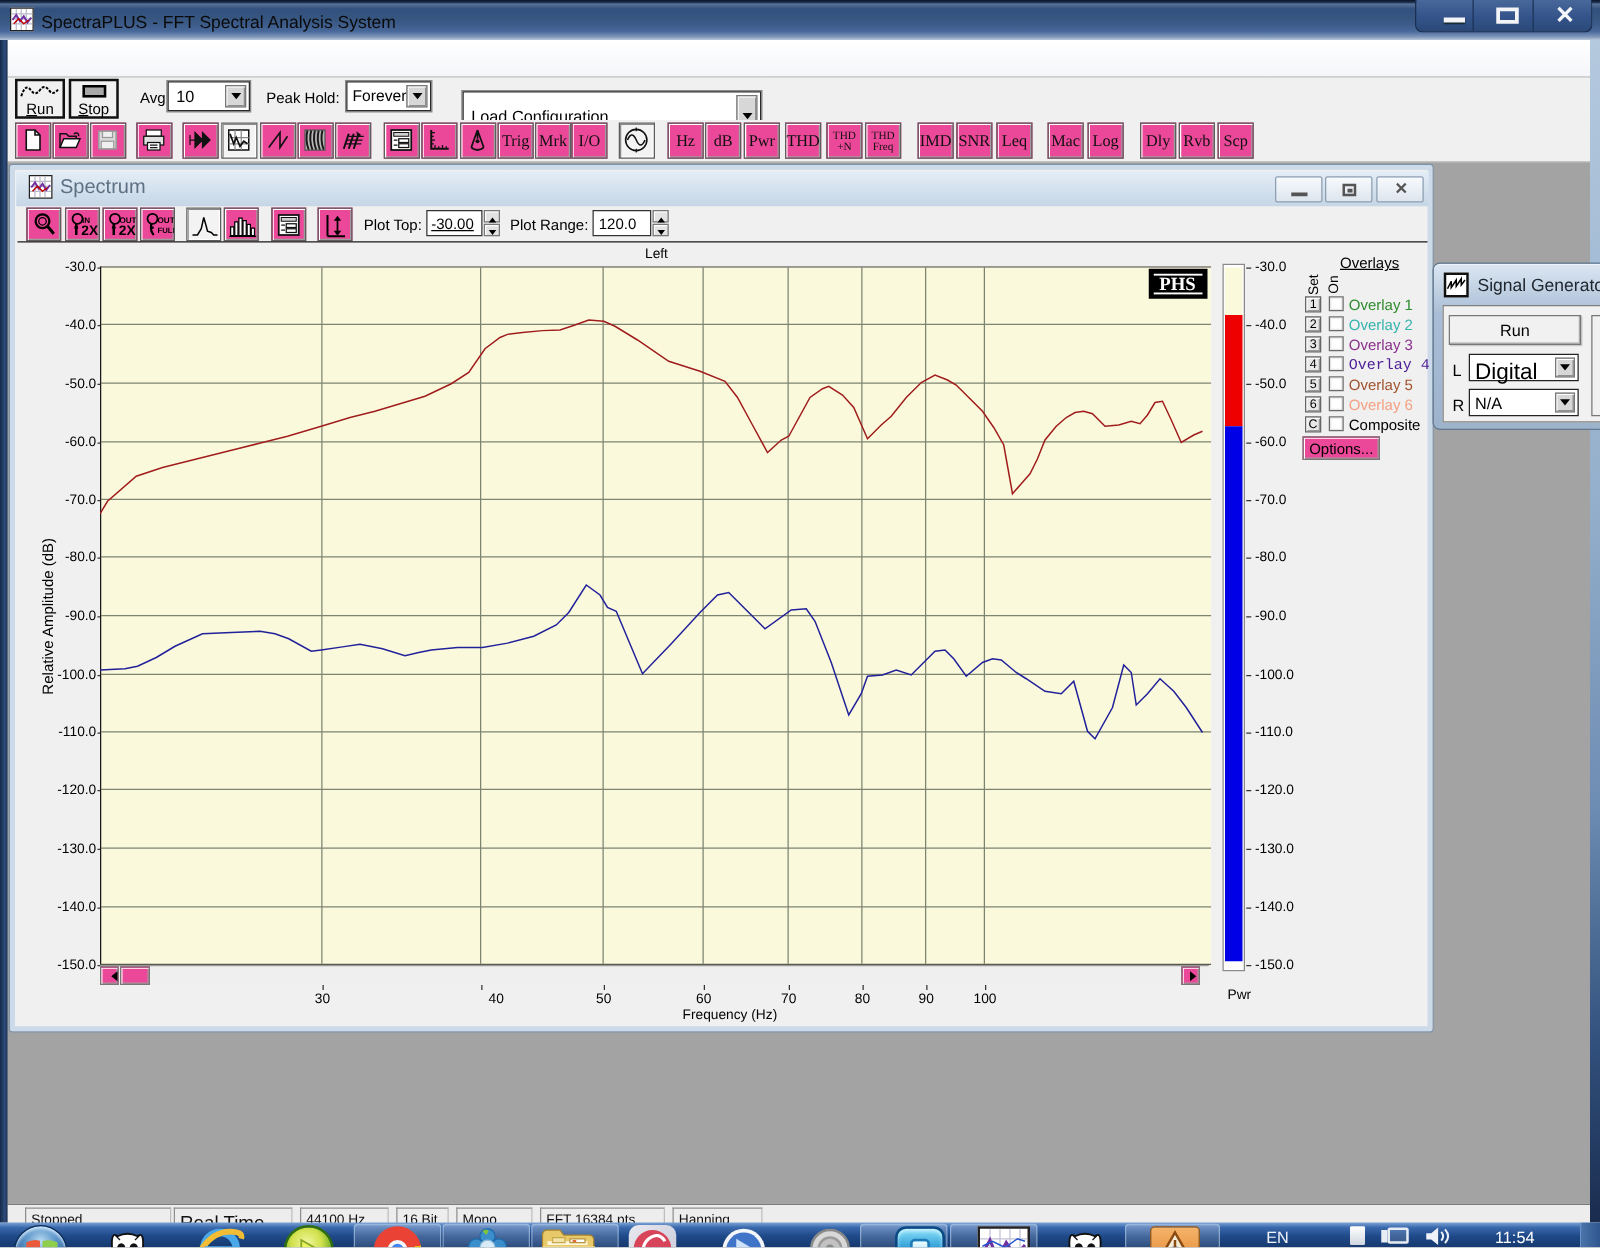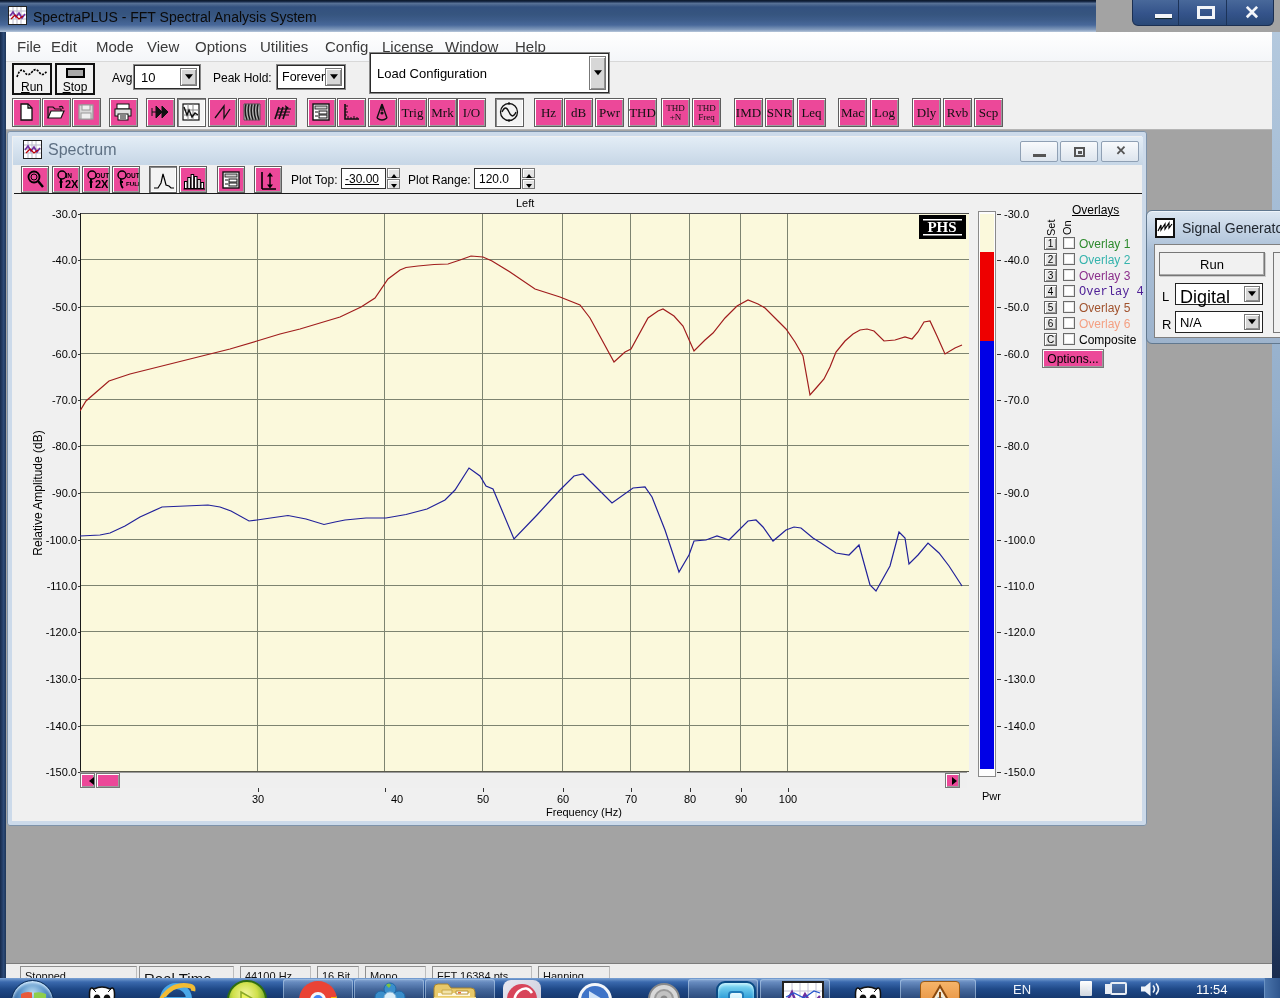--- a/index.html
+++ b/index.html
@@ -23,51 +23,39 @@
 .spinner { width:13px; height:21px; }
 .spinner i { position:absolute; left:0; width:13px; height:10px; background:#e3e3e3; border:1px solid #777; box-shadow:inset 1px 1px 0 #fff; }
 .spinner i.u { top:0; } .spinner i.d { top:11px; }
 .spinner i.u:after { content:""; position:absolute; left:3px; top:2px; border:3px solid transparent; border-bottom:4px solid #000; }
 .spinner i.d:after { content:""; position:absolute; left:3px; top:4px; border:3px solid transparent; border-top:4px solid #000; }
 </style>
 </head>
 <body>
 <div id="screen">
 
-  <div class="abs" id="titlebar" style="left:0;top:0;width:1096px;height:32px;background:linear-gradient(180deg,#0a1526 0%,#1d3050 6%,#5a7397 10%,#33517f 22%,#36557f 45%,#3d5c8a 62%,#48689a 78%,#7e97ba 92%,#b7c7db 100%);">
+  <div class="abs" id="titlebar" style="left:0;top:0;width:1280px;height:32px;background:linear-gradient(180deg,#0a1526 0%,#1d3050 6%,#5a7397 10%,#33517f 22%,#36557f 45%,#3d5c8a 62%,#48689a 78%,#7e97ba 92%,#b7c7db 100%);">
     <div class="abs" style="left:8px;top:6px;width:19px;height:19px;background:#fff;border:1px solid #222;">
       <svg width="17" height="17" viewBox="0 0 17 17">
         <path d="M0 4 H17 M0 8 H17 M0 12 H17 M4 0 V17 M8 0 V17 M12 0 V17" stroke="#b9b9c9" stroke-width="1" fill="none"></path>
         <path d="M1 9 L4 5 L7 10 L10 6 L13 11 L16 7" stroke="#7030a0" stroke-width="1.6" fill="none"></path>
         <path d="M2 12 L6 8 L10 12 L14 9" stroke="#c00000" stroke-width="1.2" fill="none"></path>
       </svg>
     </div>
     <div class="abs" style="left:33px;top:9px;font-size:14px;color:#0a0a0a;">SpectraPLUS - FFT Spectral Analysis System</div>
     <div class="abs" style="left:1132px;top:0;width:142px;height:26px;border:1px solid #1b2f52;border-top:none;border-radius:0 0 6px 6px;background:linear-gradient(180deg,#48689a,#34538a 55%,#2a4977);">
       <div class="abs" style="left:22px;top:14px;width:17px;height:4px;background:#f2f4f8;box-shadow:0 1px 1px #122;"></div>
       <div class="abs" style="left:45px;top:0;width:1px;height:25px;background:#1c3358;"></div>
       <div class="abs" style="left:64px;top:6px;width:18px;height:13px;border:3px solid #f2f4f8;background:transparent;"></div>
       <div class="abs" style="left:93px;top:0;width:1px;height:25px;background:#1c3358;"></div>
       <div class="abs" style="left:105px;top:3px;width:28px;height:19px;color:#f4f6fa;font-size:19px;font-weight:bold;text-align:center;line-height:19px;">✕</div>
     </div>
   </div>
 
   <div class="abs" style="left:6px;top:32px;width:1268px;height:30px;background:linear-gradient(180deg,#ffffff,#f4f6f9);border-bottom:1px solid #d8d8d8;"></div>
-  <div class="abs" style="top:38px;left:0;width:1280px;height:20px;font-size:15px;color:#3a3a3a;">
-    <span class="abs" style="left:17px;">File</span>
-    <span class="abs" style="left:51px;">Edit</span>
-    <span class="abs" style="left:96px;">Mode</span>
-    <span class="abs" style="left:147px;">View</span>
-    <span class="abs" style="left:195px;">Options</span>
-    <span class="abs" style="left:260px;">Utilities</span>
-    <span class="abs" style="left:325px;">Config</span>
-    <span class="abs" style="left:382px;">License</span>
-    <span class="abs" style="left:445px;">Window</span>
-    <span class="abs" style="left:515px;">Help</span>
-  </div>
 
   <div class="abs" style="left:6px;top:62px;width:1268px;height:34px;background:#f0f0f0;"></div>
   <div class="abs" style="left:12px;top:63px;width:40px;height:32px;background:#f1f1f1;border:2px solid #111;">
     <svg class="abs" width="32" height="12" viewBox="0 0 32 12" style="left:2px;top:2px;">
         <path d="M1 10 Q4.5 -1 9 5.5 Q12 10 16 5 Q19.5 0 23.5 5.5 Q26.5 10 31 4" fill="none" stroke="#000" stroke-width="1.6" stroke-dasharray="2.2 1.2"></path>
       </svg>
     <div class="abs" style="left:0;top:15px;width:100%;text-align:center;font-size:12px;"><u>R</u>un</div>
   </div>
   <div class="abs" style="left:55px;top:63px;width:40px;height:32px;background:#f1f1f1;border:2px solid #111;">
     <div class="abs" style="left:9px;top:3px;width:19px;height:10px;background:#a8a8a8;border:2px solid #000;"></div>
@@ -76,21 +64,21 @@
   <div class="lbl" style="left:112px;top:71px;">Avg:</div>
   <div class="combo" style="left:134px;top:65px;width:66px;height:24px;">
     <span class="ct">10</span>
       <div class="drop"></div>
   </div>
   <div class="lbl" style="left:213px;top:71px;">Peak Hold:</div>
   <div class="combo" style="left:277px;top:65px;width:68px;height:24px;padding-left:32px;">
     <span class="ct" style="left:4px;font-size:12.5px;">Forever</span>
       <div class="drop"></div>
   </div>
-  <div class="combo" style="left:370px;top:53px;width:239px;height:40px;">
+  <div class="combo" style="left:370px;top:73px;width:239px;height:40px;">
     <span class="ct">Load Configuration</span>
       <div class="drop"></div>
   </div>
 
   <div class="abs" style="left:6px;top:96px;width:1268px;height:34px;background:#f0f0f0;border-bottom:1px solid #b5b5b5;"></div>
   <div class="tb" style="left:12px;top:98px;width:29px;height:29px;">
       <svg class="abs" style="left:2px;top:2px;" width="22" height="22" viewBox="0 0 22 22">
         <path d="M6 3 h7 l4 4 v12 h-11 z" fill="#fff" stroke="#111" stroke-width="1.3"></path>
         <path d="M13 3 v4 h4" fill="none" stroke="#111" stroke-width="1.3"></path>
       </svg>

